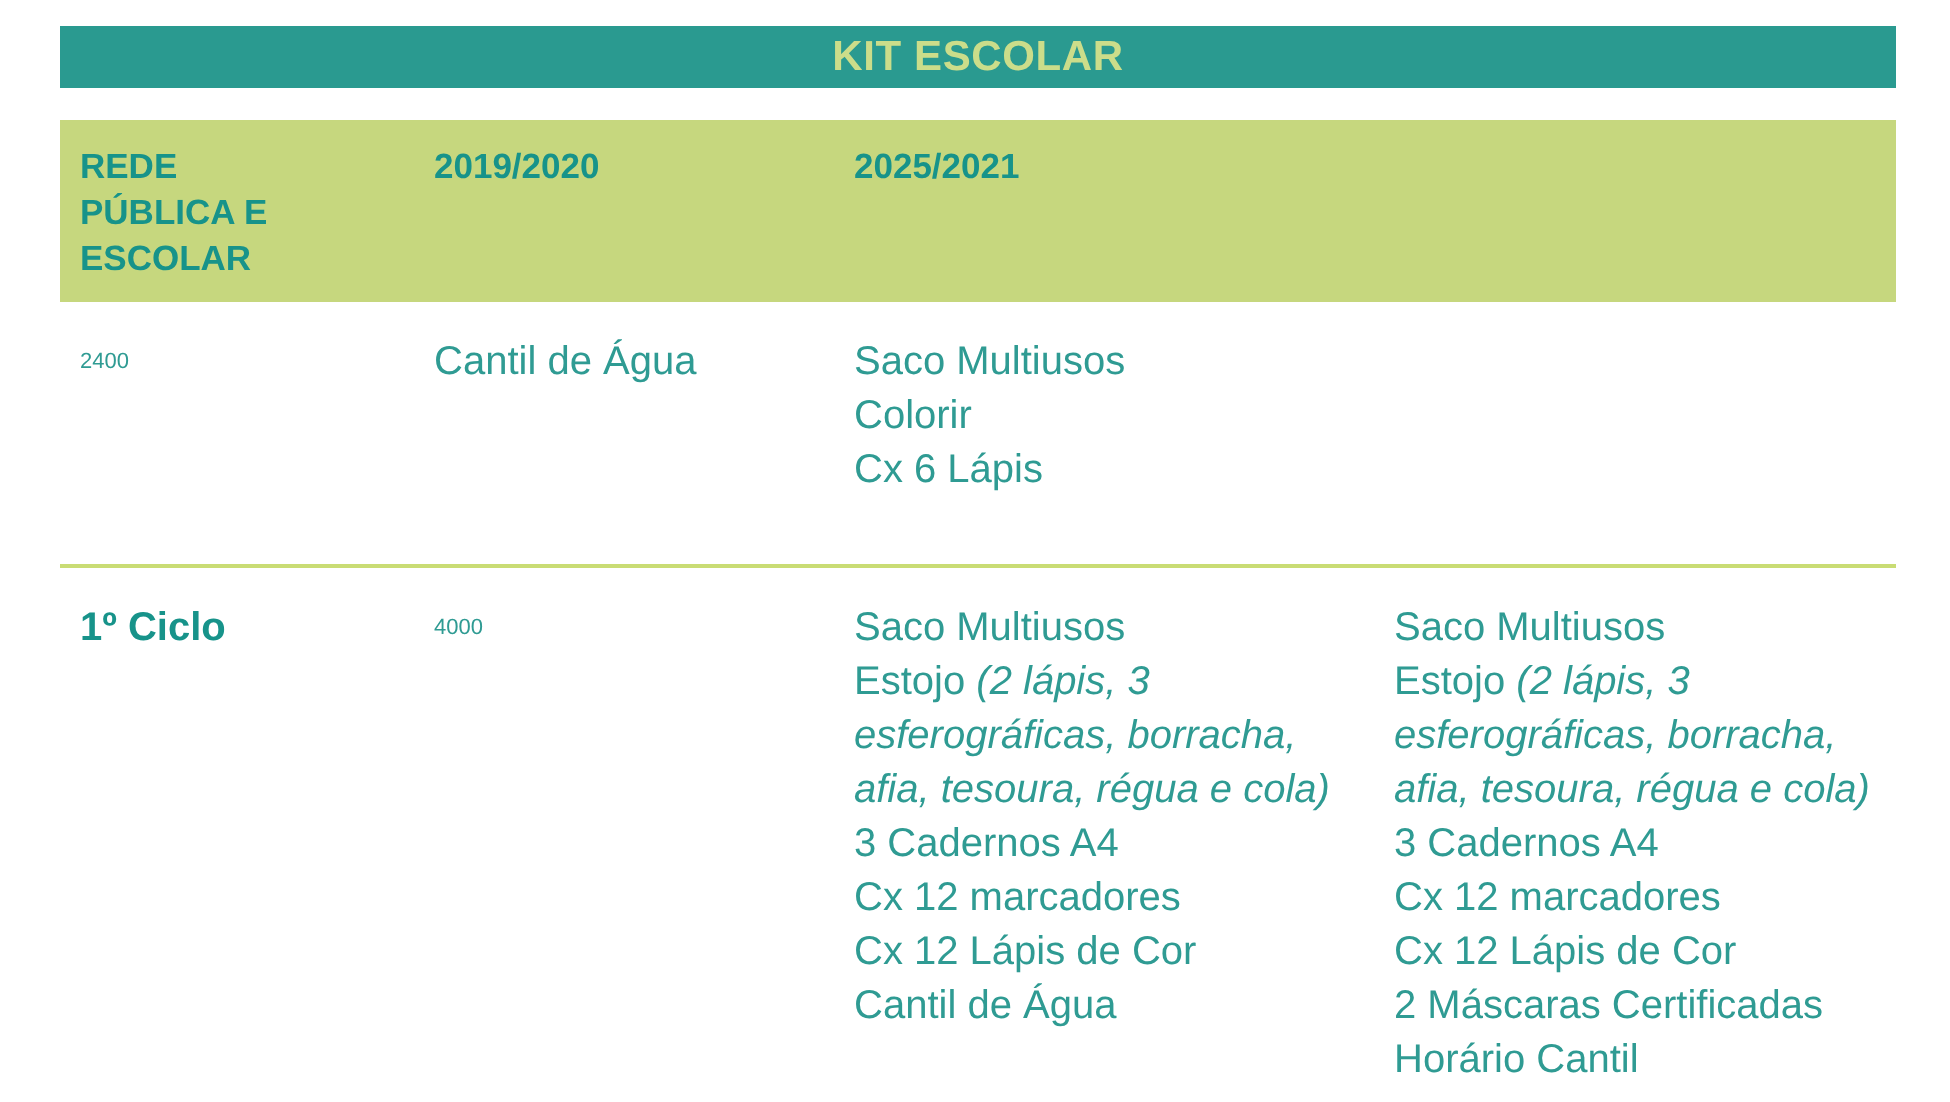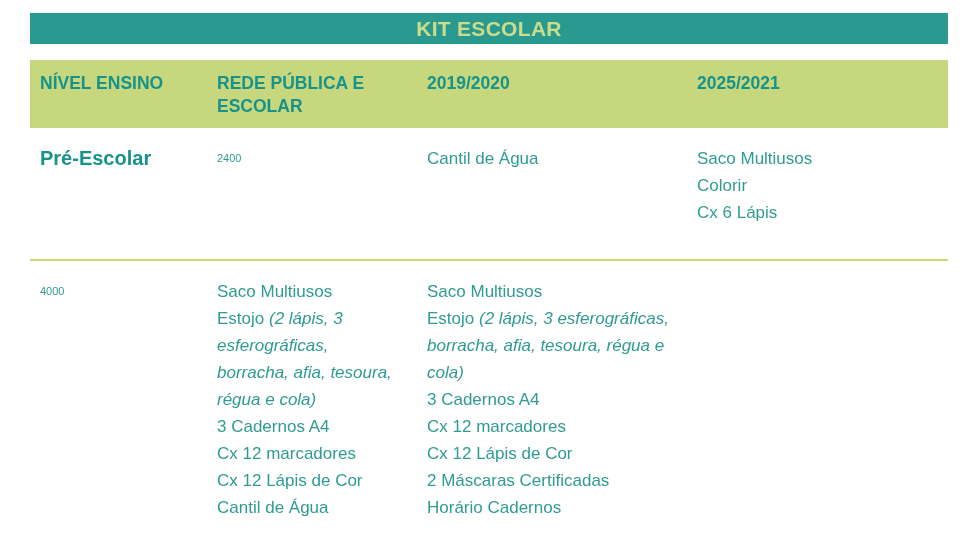--- a/index.html
+++ b/index.html
@@ -22,66 +22,65 @@
 
   .data-row { padding-top:17px; padding-bottom:6px; }
   .data-row.first { min-height:131px; }
   .data-row.second { border-top:2px solid var(--divider); }
 
   .cell-nivel { padding-left:10px; font-weight:bold; font-size:20px;
     color:var(--header-text); line-height:27px; }
   .cell-rede { padding-left:10px; font-size:11px; color:var(--body-text);
     line-height:27px; }
   .kit-cell { padding-left:10px; padding-right:12px; }
-  .kit-line { font-size:17px; color:var(--body-text); line-height:27px; }
+  .kit-line { font-size:20px; color:var(--body-text); line-height:27px; }
   .kit-line .italic { font-style:italic; }
 </style>
 </head>
 <body>
 
 <div class="container">
 
   <div class="title-bar">
     <span class="title-text">KIT ESCOLAR</span>
   </div>
 
   <div class="grid-row header-row">
-    <div class="header-cell">NÍVEL ENSINO</div>
     <div class="header-cell">REDE PÚBLICA E ESCOLAR</div>
     <div class="header-cell">2019/2020</div>
     <div class="header-cell">2025/2021</div>
   </div>
 
   <div class="grid-row data-row first">
-    <div class="cell-nivel">Pré-Escolar</div>
     <div class="cell-rede">2400</div>
     <div class="kit-cell">
         <div class="kit-line"><span>Cantil de Água</span></div>
       </div>
     <div class="kit-cell">
         <div class="kit-line"><span>Saco Multiusos</span></div>
         <div class="kit-line"><span>Colorir</span></div>
         <div class="kit-line"><span>Cx 6 Lápis</span></div>
       </div>
   </div>
 
   <div class="grid-row data-row second">
+    <div class="cell-nivel">1º Ciclo</div>
     <div class="cell-rede">4000</div>
     <div class="kit-cell">
         <div class="kit-line"><span>Saco Multiusos</span></div>
         <div class="kit-line"><span>Estojo </span><span class="italic">(2 lápis, 3 esferográficas, borracha, afia, tesoura, régua e cola)</span></div>
         <div class="kit-line"><span>3 Cadernos A4</span></div>
         <div class="kit-line"><span>Cx 12 marcadores</span></div>
         <div class="kit-line"><span>Cx 12 Lápis de Cor</span></div>
         <div class="kit-line"><span>Cantil de Água</span></div>
       </div>
     <div class="kit-cell">
         <div class="kit-line"><span>Saco Multiusos</span></div>
         <div class="kit-line"><span>Estojo </span><span class="italic">(2 lápis, 3 esferográficas, borracha, afia, tesoura, régua e cola)</span></div>
         <div class="kit-line"><span>3 Cadernos A4</span></div>
         <div class="kit-line"><span>Cx 12 marcadores</span></div>
         <div class="kit-line"><span>Cx 12 Lápis de Cor</span></div>
         <div class="kit-line"><span>2 Máscaras Certificadas</span></div>
-        <div class="kit-line"><span>Horário Cadernos</span></div>
+        <div class="kit-line"><span>Horário Cantil</span></div>
       </div>
   </div>
 
 </div>
 
 </body></html>

